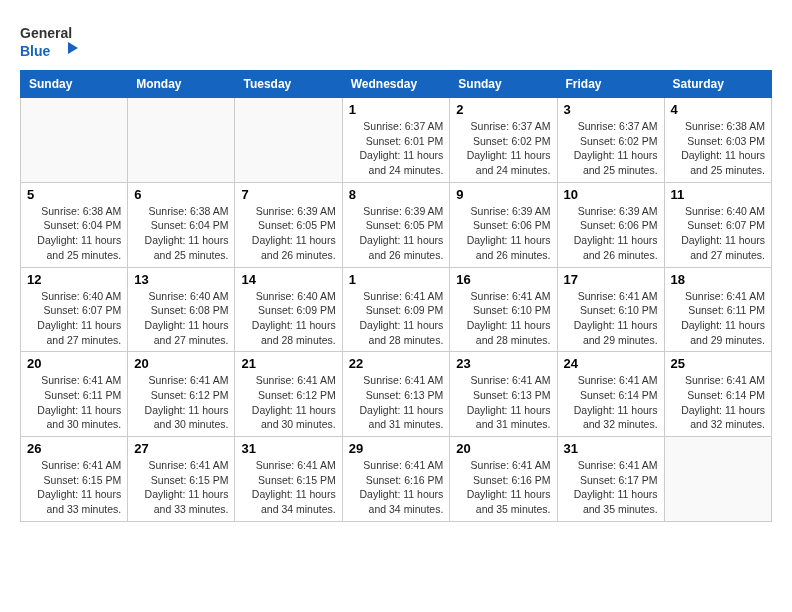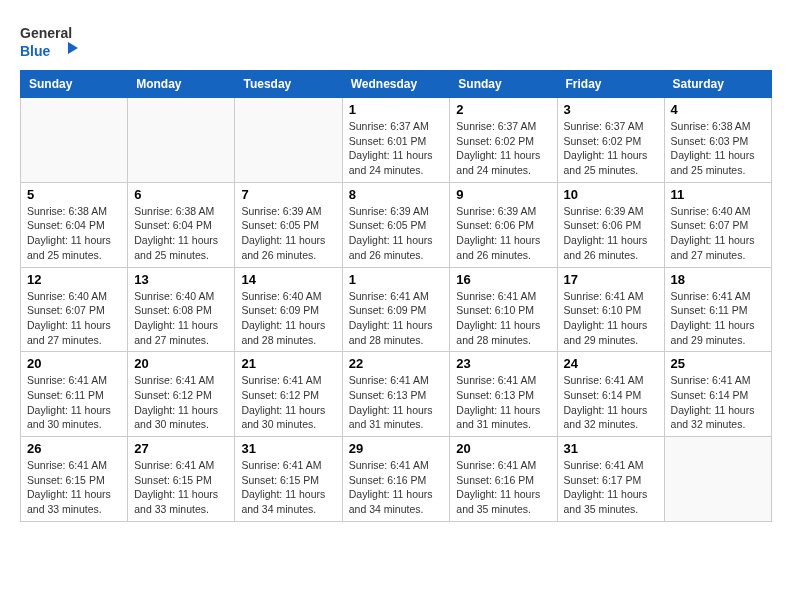--- a/index.html
+++ b/index.html
@@ -60,20 +60,21 @@
     .day-number {
       font-weight: bold;
       font-size: 13px;
       margin-bottom: 2px;
       color: #000;
     }
     .day-info {
       color: #333;
       font-size: 10.5px;
       line-height: 1.4;
+      text-align: right;
     }
   </style>
 </head>
 <body>
 
 <div class="header-section">
   <div class="logo">
       <svg width="60" height="42" viewBox="0 0 60 42">
         <text x="0" y="18" font-size="14" font-weight="bold" fill="#333">General</text>
         <text x="0" y="36" font-size="14" font-weight="bold" fill="#1565c0">Blue</text>

